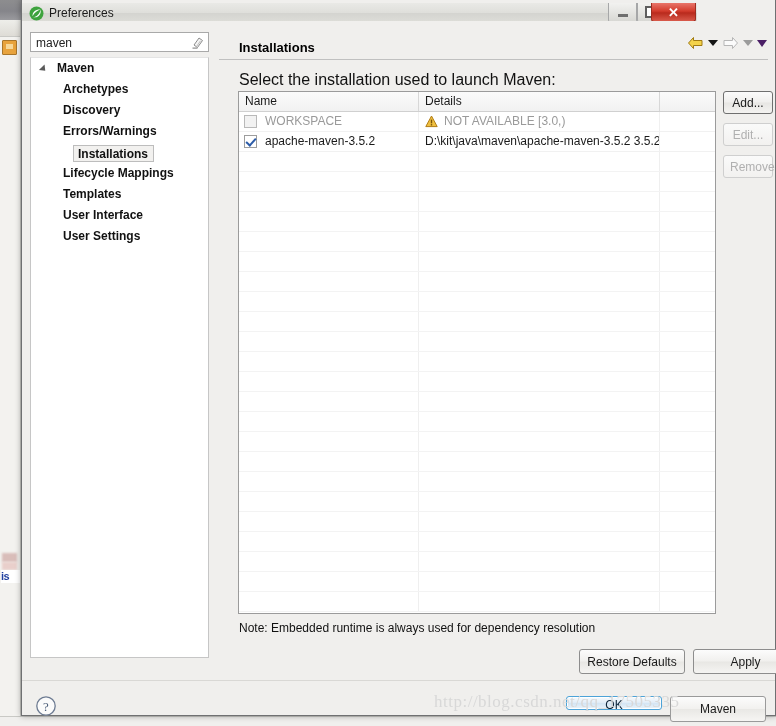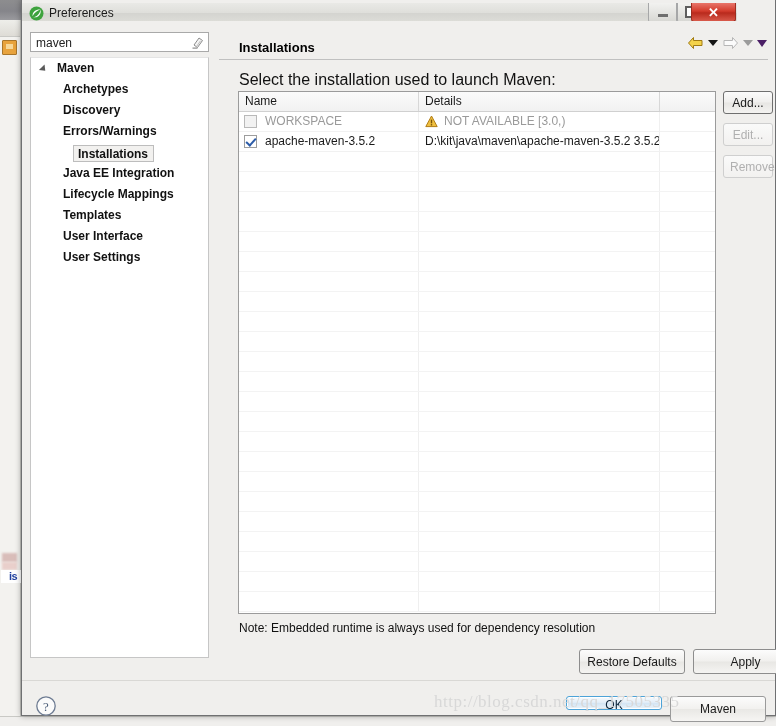--- a/index.html
+++ b/index.html
@@ -51,21 +51,21 @@
     position: absolute; left: 2px; top: 553px; width: 15px; height: 9px;
     background: #d9bdb9; filter: blur(1px);
   }
   #bg-tab-red2 {
     position: absolute; left: 2px; top: 562px; width: 15px; height: 8px;
     background: #e9cfcb; filter: blur(1px);
   }
   #bg-text-is {
     position: absolute; left: 1px; top: 570px; width: 19px; height: 13px;
     color: #1f3f9e; font-weight: bold; font-size: 11px; line-height: 13px;
-    background: #ffffff; overflow: hidden; letter-spacing: -0.5px; padding-left: 8px;
+    background: #ffffff; overflow: hidden; letter-spacing: -0.5px;
   }
   #bg-bottom-edge {
     position: absolute; left: 0; top: 716px; width: 776px; height: 10px;
     background: #f0efed; border-top: 1px solid #c9c9c5;
   }
 
   
   #dialog {
     position: absolute; left: 21px; top: 0px;
     width: 755px; height: 716px;
@@ -74,21 +74,20 @@
     border-top: none;
     box-sizing: border-box;
     box-shadow: 0 0 6px rgba(0,0,0,.35);
   }
 
   
   #titlebar {
     position: absolute; left: 0; top: 3px; width: 675px; height: 20px;
     background: linear-gradient(180deg,#e9e9e6 0%, #dfdfdb 48%, #d4d4d0 52%, #dedeD9 100%);
     border-bottom: 1px solid #b6b6b2;
-    padding-left: 40px;
   }
   #win-icon {
     position: absolute; left: 7px; top: 3px; width: 15px; height: 15px;
   }
   #win-title {
     position: absolute; left: 27px; top: 3px;
     font-size: 12px; color: #1b1b1b;
     font-family: "Liberation Sans", sans-serif;
   }
   .wbtn {
@@ -399,23 +398,20 @@
       <div class="tree-row tree-child">
         <span>Discovery</span>
       </div>
       <div class="tree-row tree-child">
         <span>Errors/Warnings</span>
       </div>
       <div class="tree-row selwrap">
         <span class="tree-child selected">Installations</span>
       </div>
       <div class="tree-row tree-child">
-        <span>Java EE Integration</span>
-      </div>
-      <div class="tree-row tree-child">
         <span>Lifecycle Mappings</span>
       </div>
       <div class="tree-row tree-child">
         <span>Templates</span>
       </div>
       <div class="tree-row tree-child">
         <span>User Interface</span>
       </div>
       <div class="tree-row tree-child">
         <span>User Settings</span>

